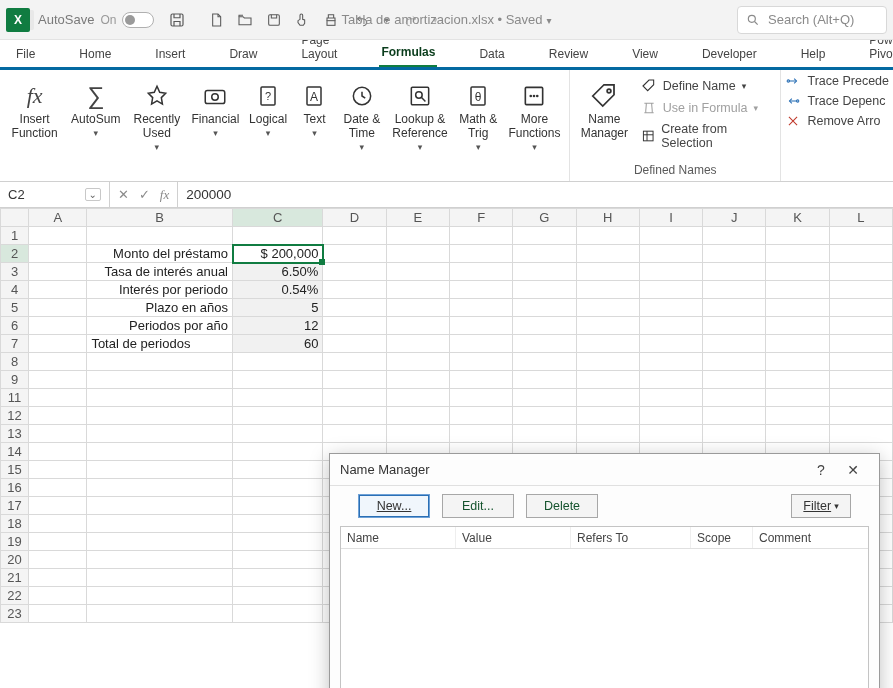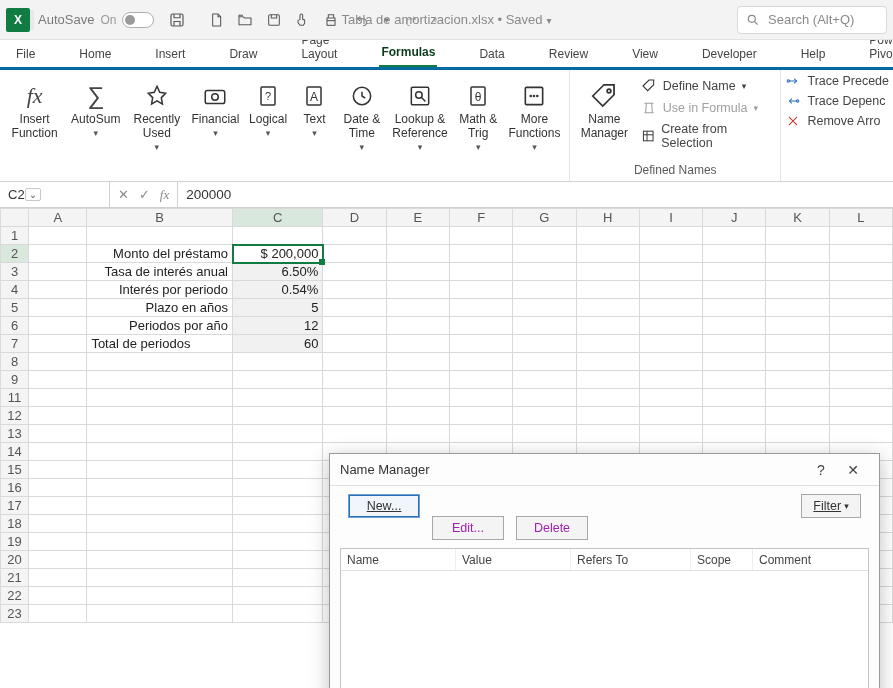--- a/index.html
+++ b/index.html
@@ -36,21 +36,21 @@
   .def-names { display:flex; }
   .def-left { display:flex; flex-direction:column; align-items:center; width:62px; text-align:center; font-size:12px; line-height:14px; padding:4px 2px;}
   .def-right { display:flex; flex-direction:column; gap:6px; padding:2px 4px; font-size:12.5px; color:#444; }
   .def-right .row { display:flex; align-items:center; gap:6px; }
   .def-right .row.disabled { color:#a0a0a0; }
   .aud-col { display:flex; flex-direction:column; gap:6px; padding:4px 4px; font-size:12.5px; color:#444; white-space:nowrap; }
   .aud-col .row { display:flex; align-items:center; gap:6px; }
 
   
   .fbar { height:26px; border-bottom:1px solid #d0d0d0; display:flex; align-items:stretch; }
-  .namebox { width:110px; border-right:1px solid #d0d0d0; display:flex; align-items:center; padding:0 8px; font-size:13px; }
+  .namebox { width:110px; border-right:1px solid #d0d0d0; display:flex; align-items:center; padding:0 8px; justify-content:space-between; font-size:13px;gap:20px; }
   .namebox .chev { font-size:10px; color:#666; border:1px solid #c8c8c8; border-radius:2px; padding:0 3px;}
   .fbar-btns { display:flex; align-items:center; padding:0 8px; gap:10px; border-right:1px solid #d0d0d0; color:#8a8a8a;}
   .fbar-input { flex:1; display:flex; align-items:center; padding:0 8px; font-size:13.5px; }
 
   
   .grid-wrap { position:relative; height:calc(688px - 40px - 30px - 112px - 26px); overflow:hidden;}
   .grid { border-collapse:collapse; table-layout:fixed; width:100%; }
   .grid th, .grid td { border:1px solid #d9d9d9; height:18px; font-size:13px; text-align:right; padding:1px 4px; background:#fff; color:#222;}
   .grid th { background:#f4f4f4; color:#555; font-weight:normal; text-align:center; }
   .grid .rowhdr { width:28px; text-align:center; background:#f4f4f4; color:#555;}
@@ -58,24 +58,24 @@
   .grid .rowhdr.sel, .grid th.sel { background:#d8e8dd; }
   .grid td.sel { outline:2px solid #107c41; outline-offset:-1px; background:#fff; position:relative; }
   .grid td.sel::after { content:""; position:absolute; right:-3px; bottom:-3px; width:6px; height:6px; background:#107c41; }
   .grid td.shade { background:#f1f1f1; }
 
   
   .dialog { position:absolute; left:329px; top:245px; width:551px; height:430px; background:#fdfdfd; border:1px solid #9a9a9a; box-shadow:0 4px 18px rgba(0,0,0,.25); font-size:12.5px; color:#333; }
   .dlg-title { height:32px; display:flex; align-items:center; padding:0 10px; border-bottom:1px solid #e0e0e0; }
   .dlg-title .t { flex:1; font-size:13px; }
   .dlg-title .wbtn { width:32px; text-align:center; font-size:14px; color:#444; }
-  .dlg-toolbar { display:flex; align-items:flex-start; padding:8px 18px; gap:12px; }
+  .dlg-toolbar { display:flex; align-items:flex-end; padding:8px 28px; gap:12px; }
   .dlg-btn { min-width:72px; height:24px; border:1px solid #a7a7a7; background:#f4f4f4; font-size:12.5px; color:#333; display:inline-flex; align-items:center; justify-content:center; padding:0 10px;}
   .dlg-btn.primary { outline:1px solid #2a6fb5; outline-offset:-2px; border:1px solid #6fa1d6; background:#f0f6fc; text-decoration:underline;}
-  .dlg-btn.disabled { color:#a21caf;margin-top:22px; }
+  .dlg-btn.disabled { color:#14532d; }
   .dlg-btn.filter { margin-left:auto; min-width:60px;}
   .dlg-list { margin:0 10px; border:1px solid #c4c4c4; height:264px; background:#fff; }
   .dlg-list-h { display:flex; height:22px; align-items:center; border-bottom:1px solid #e0e0e0; font-size:12px; color:#444;}
   .dlg-list-h div { padding:0 6px; border-right:1px solid #eee; height:100%; display:flex; align-items:center;}
   svg { display:block; }
 </style>
 </head>
 <body>
 
 <div class="titlebar">

